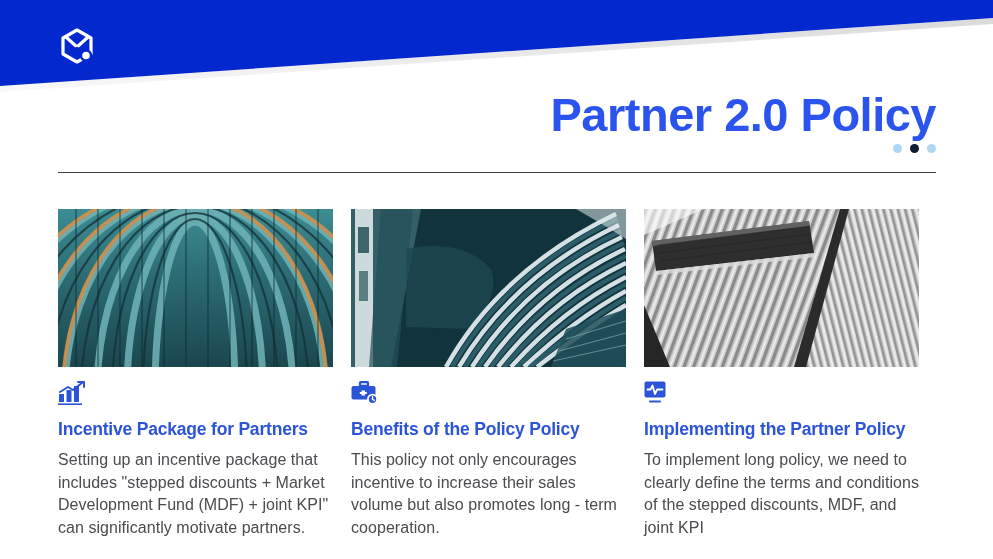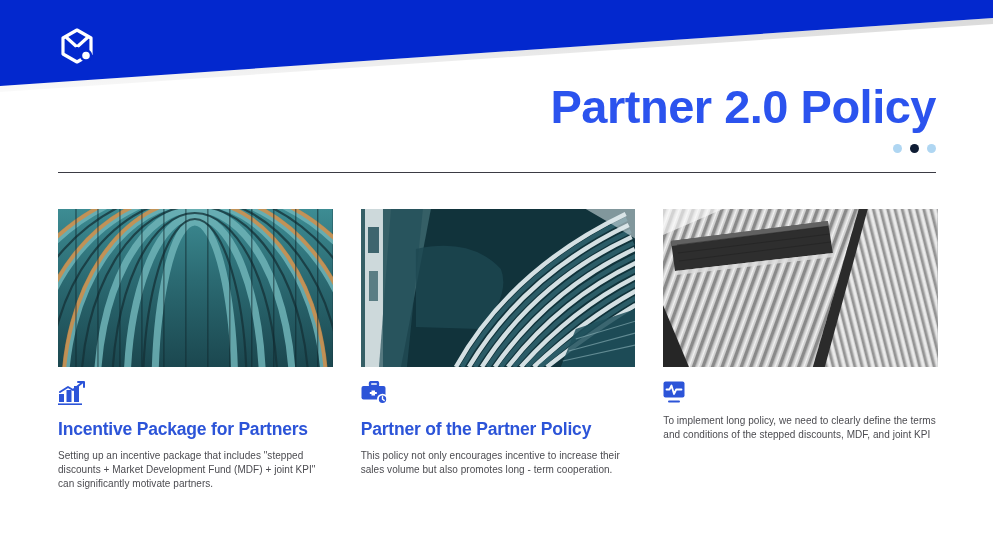--- a/index.html
+++ b/index.html
@@ -27,21 +27,21 @@
   }
 
   
   .logo{
     position:absolute;left:56px;top:26px;width:42px;height:42px;z-index:3;
   }
   .logo svg{display:block;}
 
   
   .title{
-    position:absolute;right:57px;top:82px;
+    position:absolute;right:57px;top:90px;
     font-size:47px;font-weight:bold;
     color:#2b53ee;
     letter-spacing:-0.5px;
     line-height:1.05;
     text-align:right;
     white-space:nowrap;
     z-index:3;
   }
 
   
@@ -53,21 +53,21 @@
 
   
   .divider{
     position:absolute;left:58px;top:172px;width:878px;height:1px;
     background:#3b3b44;z-index:2;
   }
 
   
   .cards{
     position:absolute;left:58px;top:209px;width:880px;
-    display:flex;gap:28px;z-index:2;
+    display:flex;gap:18px;z-index:2;
   }
   .card{width:275px;position:relative;}
 
   .card-photo{
     width:100%;height:158px;overflow:hidden;position:relative;
     background:#16343c;
   }
   .card-photo svg{display:block;width:100%;height:100%;}
 
   .card-icon{
@@ -75,21 +75,21 @@
   }
   .card-icon svg{display:block;}
 
   .card-title{
     margin-top:14px;
     font-size:17.5px;font-weight:bold;color:#2c54d8;
     line-height:1.2;letter-spacing:-0.2px;
   }
   .card-body{
     margin-top:9px;
-    font-size:10px;color:#4b4b50;line-height:1.42;
+    font-size:16px;color:#4b4b50;line-height:1.42;
     letter-spacing:0.05px;
   }
 </style>
 </head>
 <body>
 
 <div class="slide">
 
   <div class="header-band-shadow"></div>
   <div class="header-band" style="background: rgb(3, 40, 206);"></div>
@@ -221,21 +221,21 @@
         <svg viewBox="0 0 28 24" width="28" height="24" aria-hidden="true">
           <rect x="9" y="1" width="8" height="4" rx="1.4" fill="none" stroke="#2c54d8" stroke-width="2.4"></rect>
           <rect x="0.5" y="5" width="24" height="13.5" rx="2" fill="#2c54d8"></rect>
           <rect x="10.5" y="9.5" width="3.5" height="5" fill="#ffffff"></rect>
           <rect x="8.8" y="11" width="7" height="2" fill="#ffffff"></rect>
           <circle cx="21.5" cy="18.2" r="4.6" fill="#2c54d8" stroke="#ffffff" stroke-width="1.8"></circle>
           <path d="M21.5 15.8 L21.5 18.2 L23.2 19.4" fill="none" stroke="#ffffff" stroke-width="1.4" stroke-linecap="round"></path>
         </svg>
       </div>
 
-      <div class="card-title" style="color: rgb(44, 84, 216);">Partner of the Partner Policy</div>
+      <div class="card-title" style="color: rgb(44, 84, 216);">Benefits of the Policy Policy</div>
       <div class="card-body" style="color: rgb(75, 75, 80);">This policy not only encourages incentive to increase their sales volume but also promotes long - term cooperation.</div>
     </div>
 
     <div class="card">
       <div class="card-photo">
         <svg viewBox="0 0 275 158" preserveAspectRatio="none" aria-hidden="true">
           <defs>
             <linearGradient id="met" x1="0" y1="0" x2="1" y2="1">
               <stop offset="0%" stop-color="#e9e9e9"></stop>
               <stop offset="50%" stop-color="#b7b7b7"></stop>
@@ -270,17 +270,18 @@
       </div>
 
       <div class="card-icon">
         <svg viewBox="0 0 28 24" width="28" height="24" aria-hidden="true">
           <rect x="0.5" y="0.5" width="21" height="16" rx="2" fill="#2c54d8"></rect>
           <path d="M3.5 8.5 L6.5 8.5 L8.5 4.5 L11 13 L13.2 8.5 L18.5 8.5" fill="none" stroke="#ffffff" stroke-width="1.8" stroke-linecap="round" stroke-linejoin="round"></path>
           <rect x="5" y="19.4" width="12" height="2.2" rx="1" fill="#2c54d8"></rect>
         </svg>
       </div>
 
+      <div class="card-title" style="color: rgb(44, 84, 216);">Implementing the Partner Policy</div>
       <div class="card-body" style="color: rgb(75, 75, 80);">To implement long policy, we need to clearly define the terms and conditions of the stepped discounts, MDF, and joint KPI</div>
     </div>
 
   </div>
 </div>
 
 </body></html>

